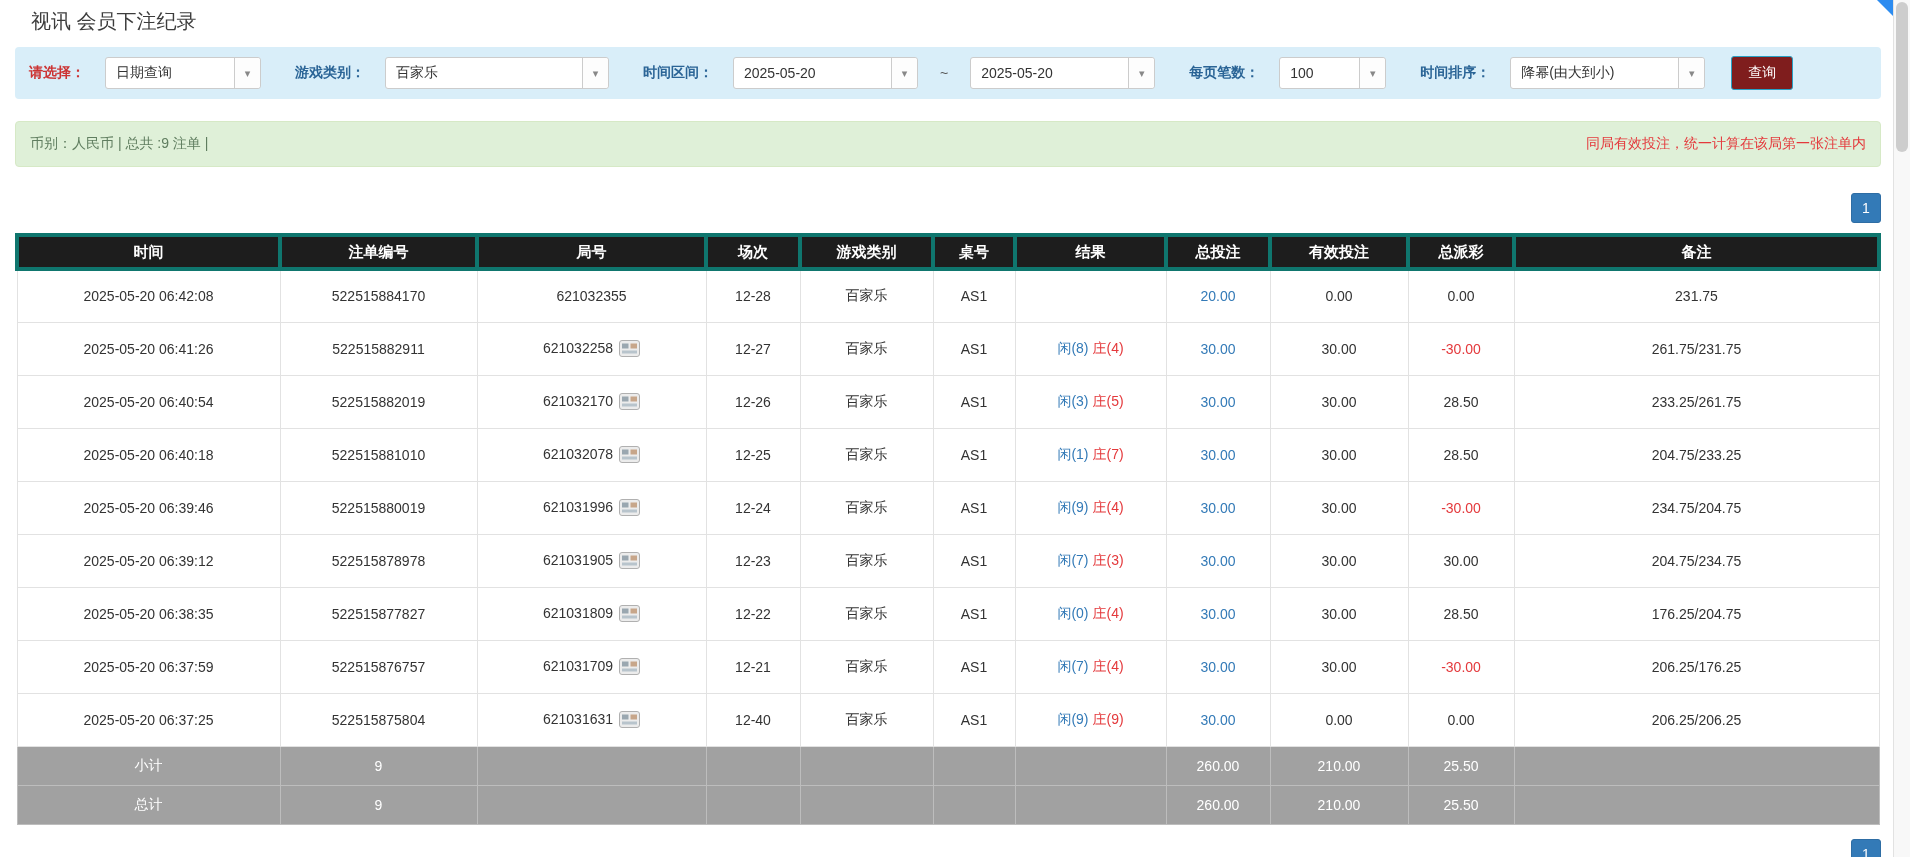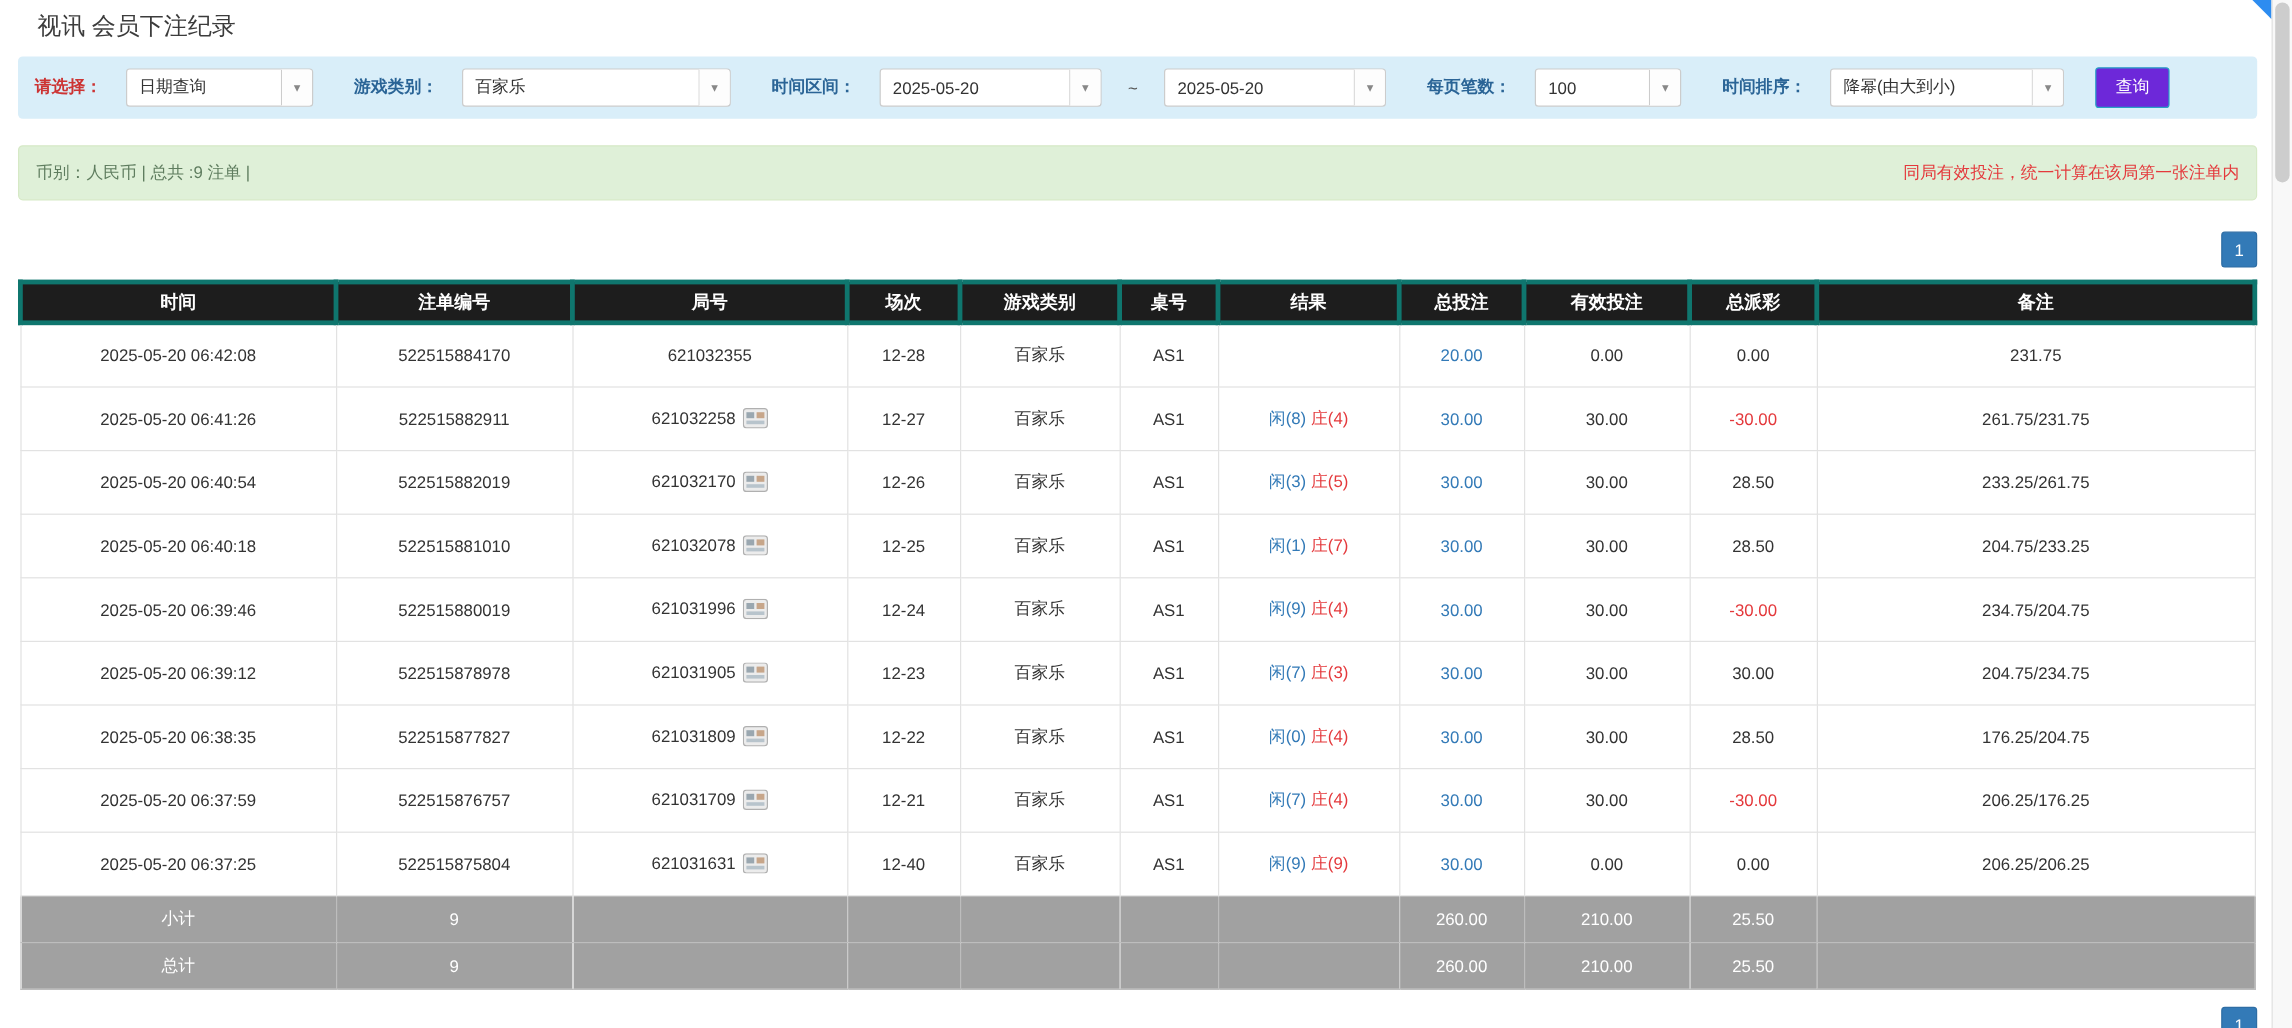--- a/index.html
+++ b/index.html
@@ -15,21 +15,21 @@
   .f-label { font-size: 14px; font-weight: bold; color: #2a6496; white-space: nowrap; }
   .f-label.red { color: #cc3333; }
   .tilde { color: #555; font-size: 14px; margin: 0 2px; }
   .select { background: #fff; border: 1px solid #ccc; border-radius: 3px; height: 32px;
     display: inline-flex; align-items: center; justify-content: space-between;
     cursor: pointer; font-size: 14px; color: #333; }
   .select-value { padding: 0 10px; white-space: nowrap; overflow: hidden; }
   .select-arrow { width: 26px; height: 100%; border-left: 1px solid #ccc; color: #888;
     display: flex; align-items: center; justify-content: center; font-size: 11px;
     background: #fdfdfd; border-radius: 0 3px 3px 0; }
-  .search-btn { background: #6d28d9; color: #fff; border: 1px solid #28a1c5;
+  .search-btn { background: #7f1d1d; color: #fff; border: 1px solid #28a1c5;
     border-radius: 3px; height: 34px; padding: 0 16px; font-size: 14px; cursor: pointer;
     margin-left: 6px; font-family: inherit; }
 
   
   .summary-bar { margin-top: 22px; background: #dff0d8; border: 1px solid #d6e9c6;
     border-radius: 4px; height: 46px; display: flex; align-items: center;
     justify-content: space-between; padding: 0 14px; font-size: 14px; }
   .summary-left { color: #5f7d5f; }
   .summary-right { color: #e4393c; }
 
@@ -88,21 +88,21 @@
       <span class="select-value">2025-05-20</span>
       <span class="select-arrow">▾</span>
     </div>
     <span class="tilde">~</span>
     <div class="select" style="width:185px">
       <span class="select-value">2025-05-20</span>
       <span class="select-arrow">▾</span>
     </div>
 
     <span class="f-label" style="margin-left:14px">每页笔数：</span>
-    <div class="select" style="width:122px">
+    <div class="select" style="width:107px">
       <span class="select-value">100</span>
       <span class="select-arrow">▾</span>
     </div>
 
     <span class="f-label" style="margin-left:14px">时间排序：</span>
     <div class="select" style="width:195px">
       <span class="select-value">降幂(由大到小)</span>
       <span class="select-arrow">▾</span>
     </div>
 

